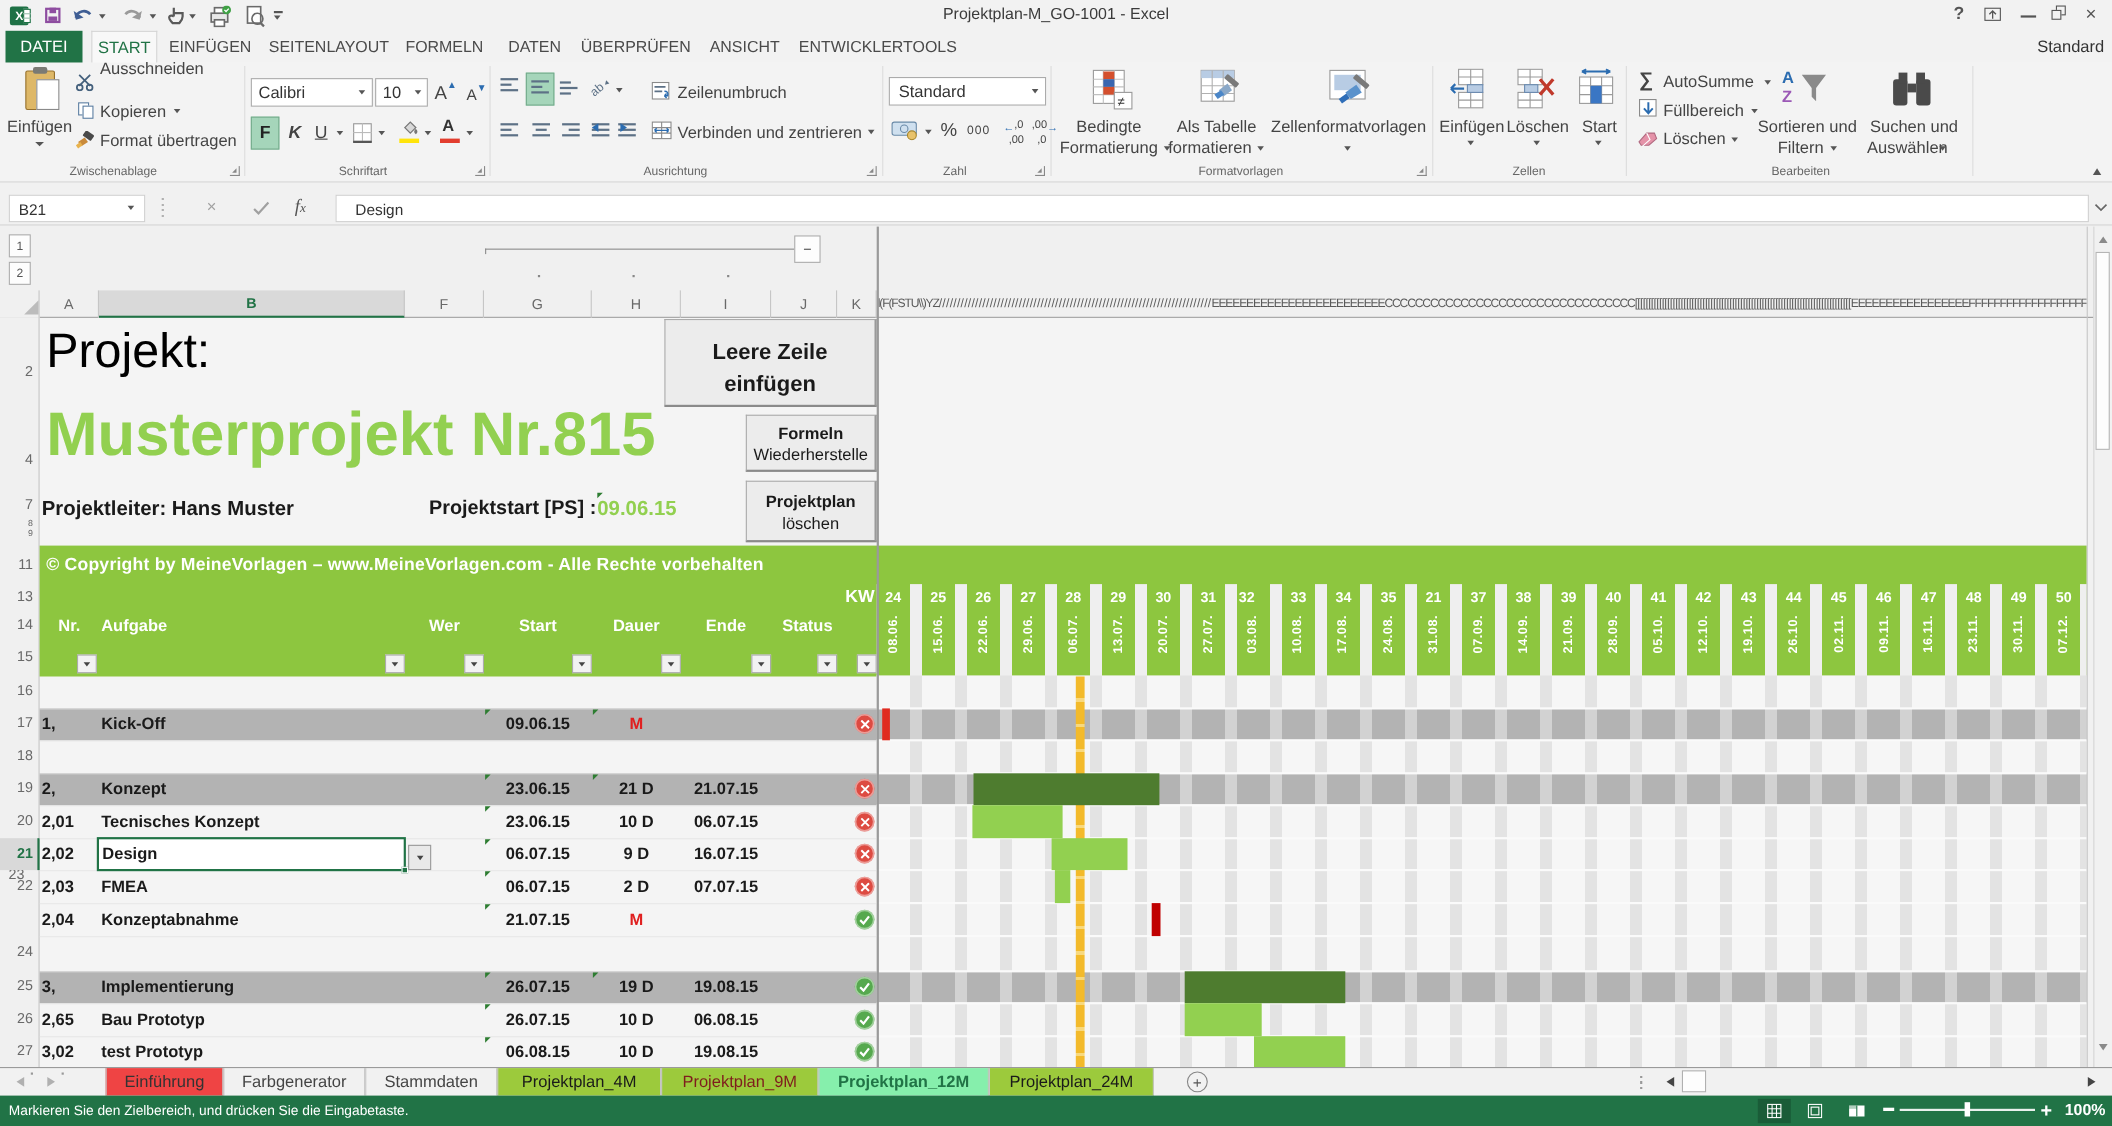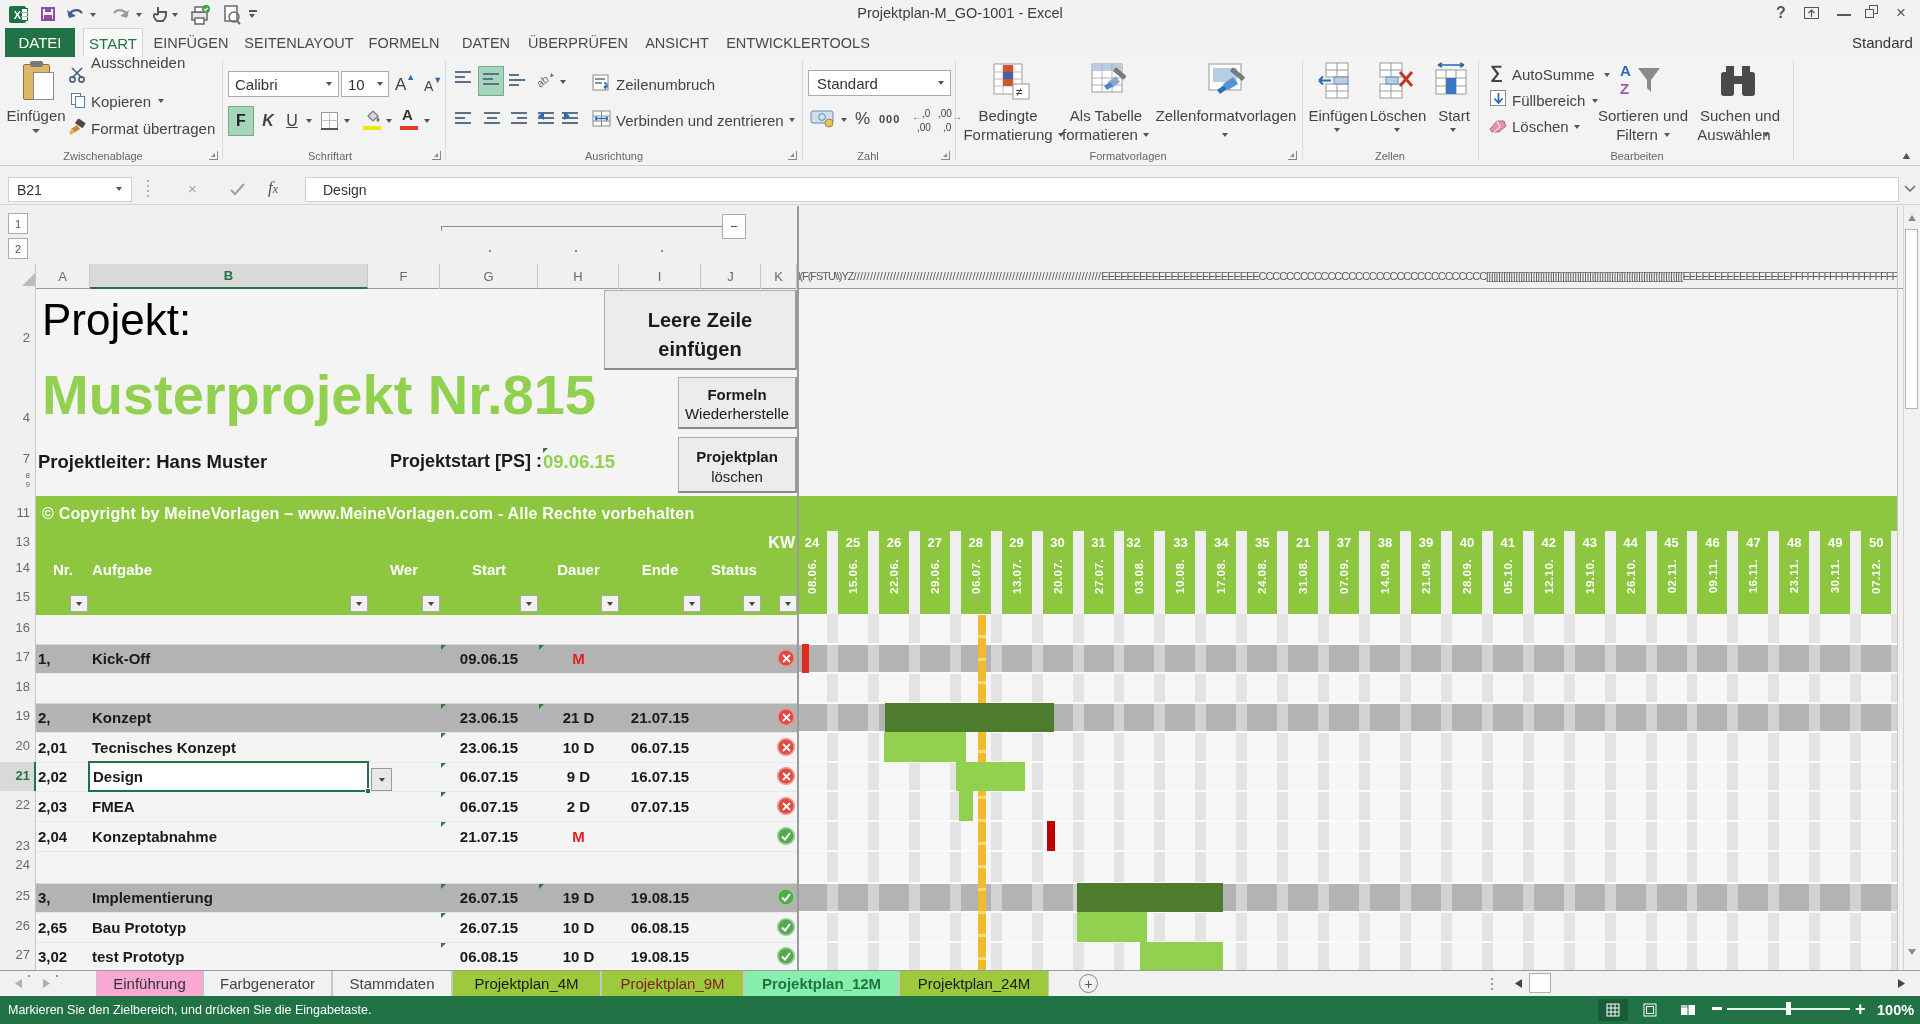--- a/index.html
+++ b/index.html
@@ -210,21 +210,21 @@
     <span style="font-size:15px;color:#333;margin-left:8px">Standard</span>
   </div>
 <div class="ab dds" style="left:938px;top:81px"></div>
 <svg class="ab" style="left:810px;top:108px" width="26" height="20" viewBox="0 0 26 20">
     <rect x="1" y="3" width="22" height="12" rx="2" fill="#cfe0ef" stroke="#6a8aa8"></rect>
     <circle cx="12" cy="9" r="3.4" fill="none" stroke="#6a8aa8"></circle>
     <circle cx="19" cy="15" r="4" fill="#e8c26a" stroke="#a8862a"></circle>
   </svg>
 <div class="ab dds" style="left:841px;top:118px"></div>
 <div class="ab" style="left:855px;top:109px;font-size:17px;color:#444">%</div>
-<div class="ab" style="left:879px;top:113px;font-size:11px;font-weight:bold;color:#444;letter-spacing:1px">000</div>
+<div class="ab" style="left:879px;top:113px;font-size:11px;font-weight:normal;color:#444;letter-spacing:1px">000</div>
 <div class="ab" style="left:912px;top:108px;font-size:10px;color:#444"><span style="color:#2b6cb0">←</span><span style="vertical-align:3px">,0</span><br><span style="margin-left:5px;vertical-align:6px">,00</span></div>
 <div class="ab" style="left:938px;top:108px;font-size:10px;color:#444"><span style="vertical-align:3px">,00</span><span style="color:#2b6cb0">→</span><br><span style="margin-left:5px;vertical-align:6px">,0</span></div>
 <svg class="ab" style="left:992px;top:62px" width="40" height="40" viewBox="0 0 40 40">
     <rect x="2" y="2" width="28" height="30" fill="#fff" stroke="#9a9a9a"></rect>
     <line x1="2" y1="10" x2="30" y2="10" stroke="#c0c0c0"></line>
     <line x1="2" y1="17" x2="30" y2="17" stroke="#c0c0c0"></line>
     <line x1="2" y1="24" x2="30" y2="24" stroke="#c0c0c0"></line>
     <line x1="11" y1="2" x2="11" y2="32" stroke="#c0c0c0"></line>
     <line x1="21" y1="2" x2="21" y2="32" stroke="#c0c0c0"></line>
     <rect x="11" y="3" width="10" height="7" fill="#d4502e"></rect>
@@ -374,21 +374,21 @@
 <div class="ab rowN" style="left:0;top:505px;width:30px;text-align:right">11</div>
 <div class="ab rowN" style="left:0;top:534px;width:30px;text-align:right">13</div>
 <div class="ab rowN" style="left:0;top:560px;width:30px;text-align:right">14</div>
 <div class="ab rowN" style="left:0;top:589px;width:30px;text-align:right">15</div>
 <div class="ab rowN" style="left:0;top:620px;width:30px;text-align:right">16</div>
 <div class="ab rowN" style="left:0;top:649px;width:30px;text-align:right">17</div>
 <div class="ab rowN" style="left:0;top:679px;width:30px;text-align:right">18</div>
 <div class="ab rowN" style="left:0;top:708px;width:30px;text-align:right">19</div>
 <div class="ab rowN" style="left:0;top:738px;width:30px;text-align:right">20</div>
 <div class="ab rowN" style="left:0;top:797px;width:30px;text-align:right">22</div>
-<div class="ab rowN" style="left:0;top:838px;width:30px;text-align:right">23</div>
+<div class="ab rowN" style="left:0;top:787px;width:30px;text-align:center">23</div>
 <div class="ab rowN" style="left:0;top:857px;width:30px;text-align:right">24</div>
 <div class="ab rowN" style="left:0;top:888px;width:30px;text-align:right">25</div>
 <div class="ab rowN" style="left:0;top:918px;width:30px;text-align:right">26</div>
 <div class="ab rowN" style="left:0;top:947px;width:30px;text-align:right">27</div>
 <div class="ab" style="left:0;top:471px;width:30px;text-align:right;font-size:8px;color:#696969">8</div>
 <div class="ab" style="left:0;top:480px;width:30px;text-align:right;font-size:8px;color:#696969">9</div>
 <div class="ab" style="left:0;top:762px;width:36px;height:29px;background:#d9d9d9;border-right:2px solid #217346"></div>
 <div class="ab" style="left:0;top:768px;width:30px;text-align:right;font-size:13px;color:#217346;font-weight:bold">21</div>
 <div class="ab" style="left:42px;top:295px;font-size:44px;color:#000000">Projekt:</div>
 <div class="ab" style="left:42px;top:362px;font-size:56px;font-weight:bold;color:#92d050">Musterprojekt Nr.815</div>
@@ -707,21 +707,21 @@
   </svg>
 <div class="ab" style="left:0;top:970px;width:1920px;height:26px;background:#f1f1f1;border-top:1px solid #9a9a9a"></div>
 <svg class="ab" style="left:14px;top:978px" width="9" height="11" viewBox="0 0 9 11">
     <path d="M8 1 L1 5.5 L8 10 Z" fill="#b0b0b0"></path>
   </svg>
 <svg class="ab" style="left:42px;top:978px" width="9" height="11" viewBox="0 0 9 11">
     <path d="M1 1 L8 5.5 L1 10 Z" fill="#b0b0b0"></path>
   </svg>
 <div class="ab" style="left:28px;top:975px;width:2px;height:2px;background:#999"></div>
 <div class="ab" style="left:56px;top:975px;width:2px;height:2px;background:#999"></div>
-<div class="ab stab" style="left:96px;top:971px;width:107px;background:#f9a8d4;color:#333;border-left:1px solid #c6c6c6;height:25px">Einführung</div>
+<div class="ab stab" style="left:96px;top:971px;width:107px;background:#ef4444;color:#333;border-left:1px solid #c6c6c6;height:25px">Einführung</div>
 <div class="ab stab" style="left:203px;top:971px;width:129px;color:#444;border-left:1px solid #c6c6c6;height:25px">Farbgenerator</div>
 <div class="ab stab" style="left:332px;top:971px;width:120px;color:#444;border-left:1px solid #c6c6c6;height:25px">Stammdaten</div>
 <div class="ab stab" style="left:452px;top:971px;width:149px;background:#9cca3c;color:#1a1a1a;border-left:1px solid #c6c6c6;height:25px">Projektplan_4M</div>
 <div class="ab stab" style="left:601px;top:971px;width:143px;background:#9cca3c;color:#7f1d1d;border-left:1px solid #c6c6c6;height:25px">Projektplan_9M</div>
 <div class="ab stab" style="left:744px;top:971px;width:155px;background:#86efac;color:#217346;font-weight:bold;border-left:1px solid #c6c6c6;height:25px">Projektplan_12M</div>
 <div class="ab stab" style="left:899px;top:971px;width:150px;background:#9cca3c;color:#1a1a1a;border-left:1px solid #c6c6c6;height:25px">Projektplan_24M</div>
 <div class="ab fc" style="left:1079px;top:974px;width:19px;height:19px;border:1px solid #868686;border-radius:50%;color:#555;font-size:14px">+</div>
 <div class="ab" style="left:1491px;top:978px;width:2px;height:12px;background:repeating-linear-gradient(180deg,#999 0 2px,transparent 2px 5px)"></div>
 <svg class="ab" style="left:1514px;top:978px" width="9" height="11" viewBox="0 0 9 11">
     <path d="M8 1 L1 5.5 L8 10 Z" fill="#444"></path>

